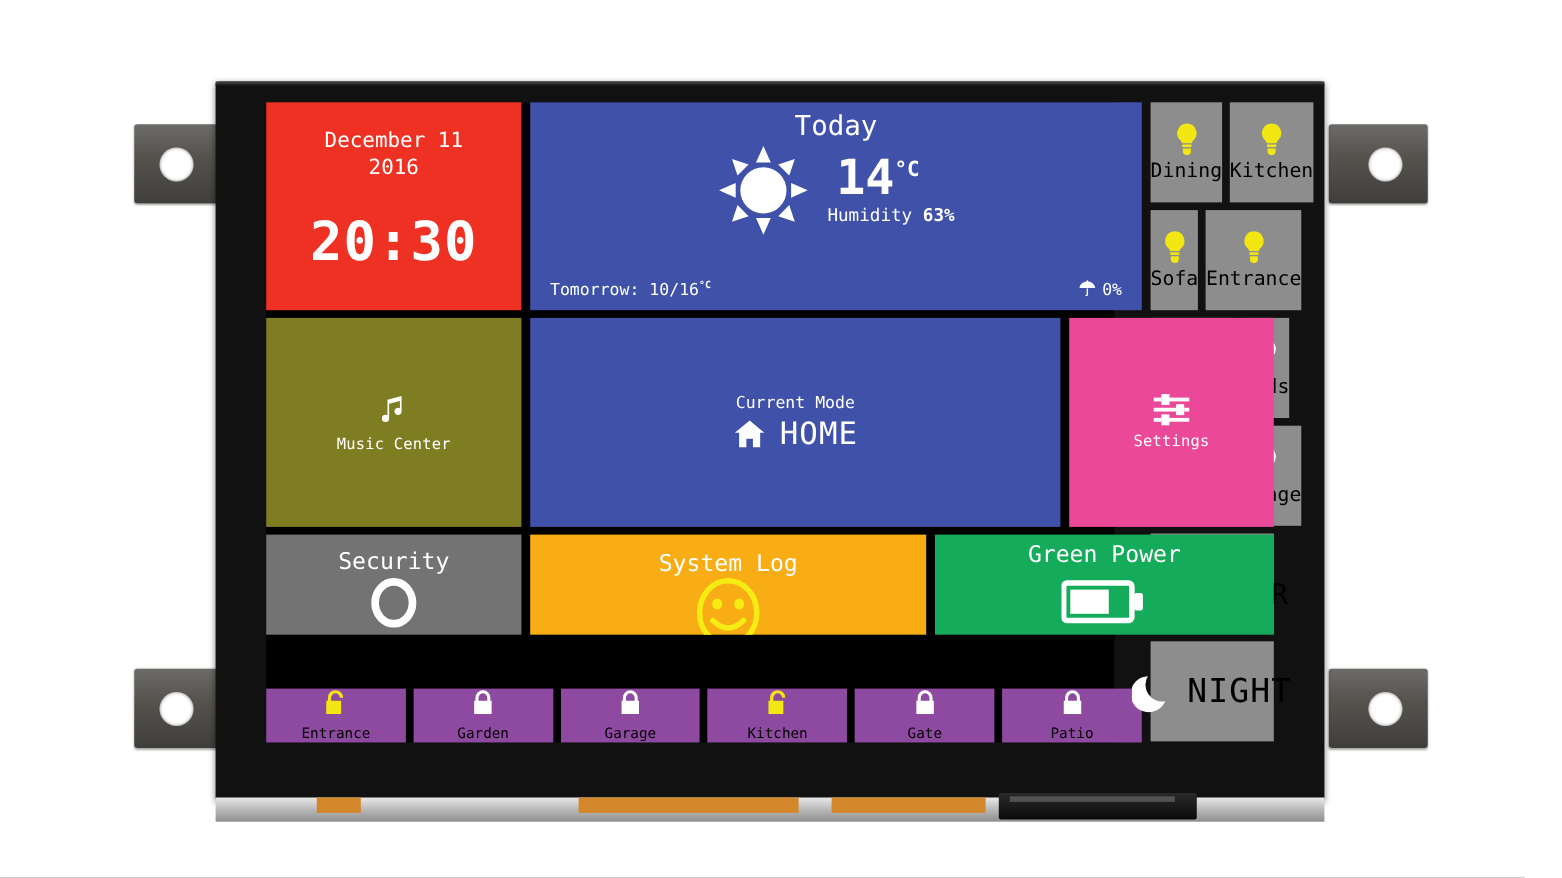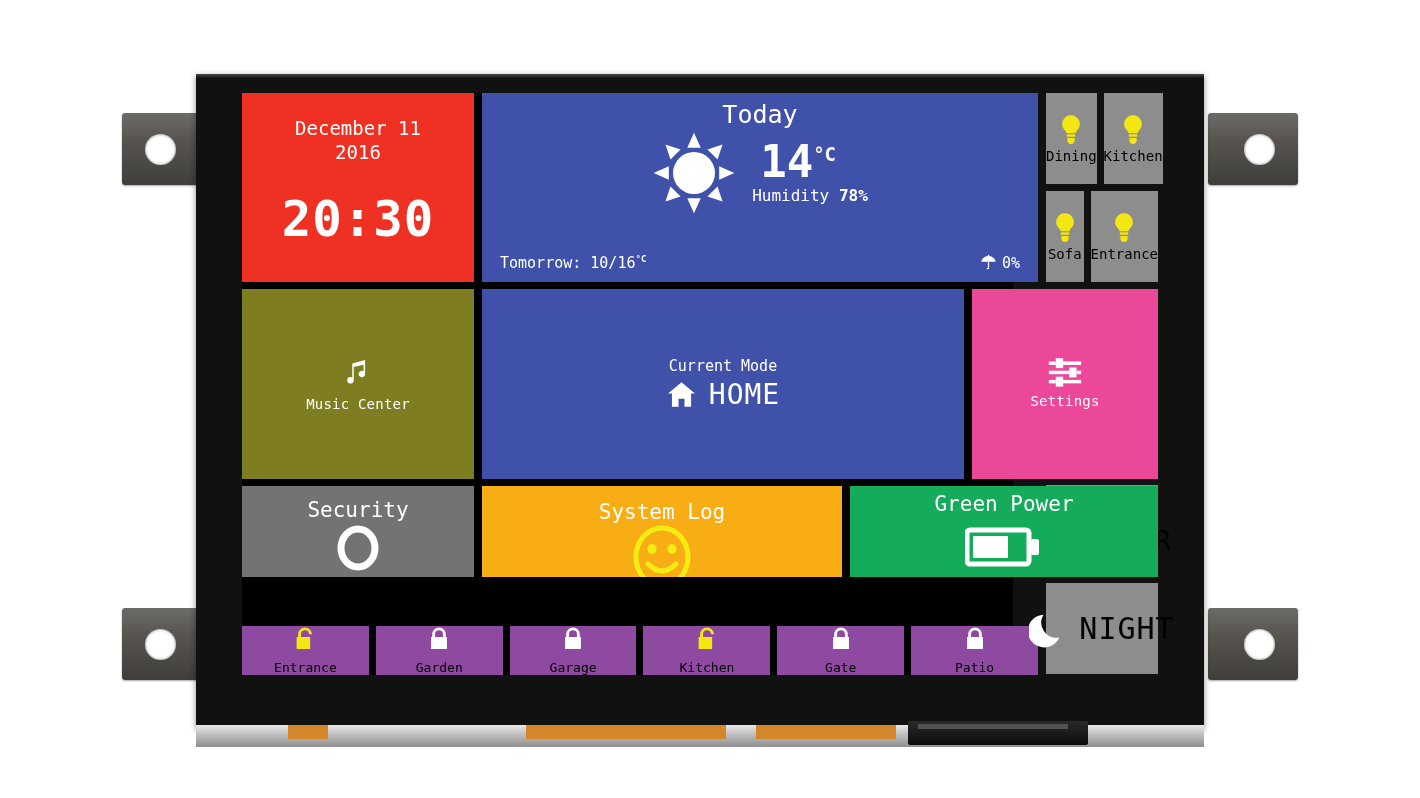--- a/index.html
+++ b/index.html
@@ -136,21 +136,21 @@
   .lockrow{grid-column:1 / span 9;grid-row:9;display:flex;gap:7px;}
   .lock{flex:1;background:#8e4aa0;display:flex;flex-direction:column;
         align-items:center;justify-content:center;gap:6px;}
   .lock .lbl{font-size:13px;}
 
   
   #rightcol{grid-column:11;grid-row:1 / span 9;display:flex;flex-direction:column;gap:7px;}
   #rightcol .lrow{display:flex;gap:7px;height:91px;}
   #rightcol .lightbtn{flex:1;background:#8d8d8d;display:flex;flex-direction:column;
         align-items:center;justify-content:center;gap:4px;}
-  #rightcol .lightbtn .lbl{font-size:14px;}
+  #rightcol .lightbtn .lbl{font-size:18px;}
   #rightcol .wide{height:91px;background:#8d8d8d;display:flex;flex-direction:column;
         align-items:center;justify-content:center;}
   #rightcol .wide .cap{font-size:14px;margin-bottom:4px;}
   #rightcol .wide .row{display:flex;align-items:center;gap:12px;}
   #rightcol .wide .row .txt{font-size:26px;letter-spacing:1px;}
   #rightcol .nightbtn{height:91px;background:#8d8d8d;display:flex;align-items:center;
         justify-content:center;gap:14px;}
   #rightcol .nightbtn .txt{font-size:30px;letter-spacing:1px;}
 
   svg{display:block;}
@@ -202,21 +202,21 @@
                 <path d="M16 84 L22 66 L34 78 Z"></path>
               </g>
             </svg>
           </span>
           <div>
             <div class="temp">
               <span>14</span><sup>°C</sup>
             </div>
             <div class="hum">
               <span>Humidity</span>
-              <b>78%</b>
+              <b>63%</b>
             </div>
           </div>
         </div>
         <div class="wfoot">
           <div>
             <span>Tomorrow: 10/16</span><sup>°C</sup>
           </div>
           <div style="display:flex;align-items:center;gap:4px;">
             <span>
               <svg width="19" height="19" viewBox="0 0 24 24" fill="#ffffff">

